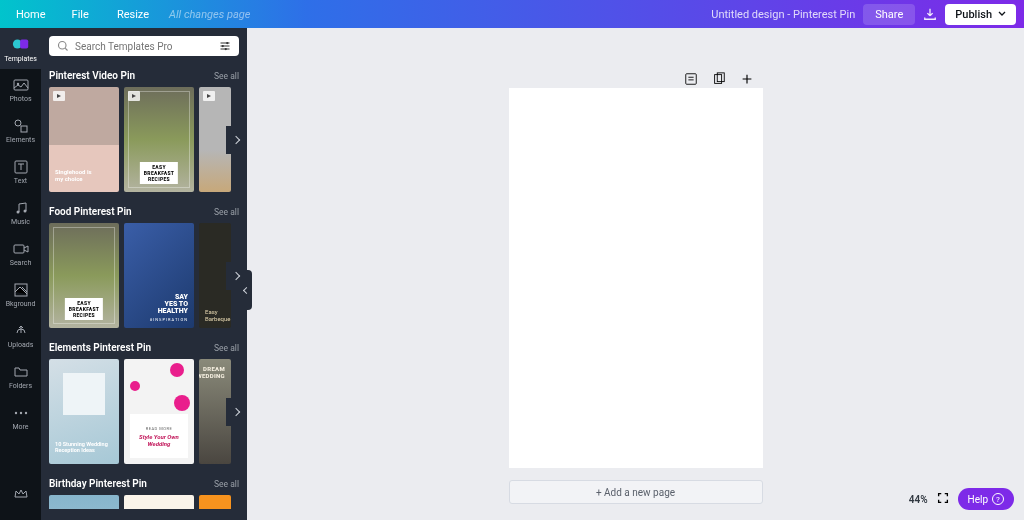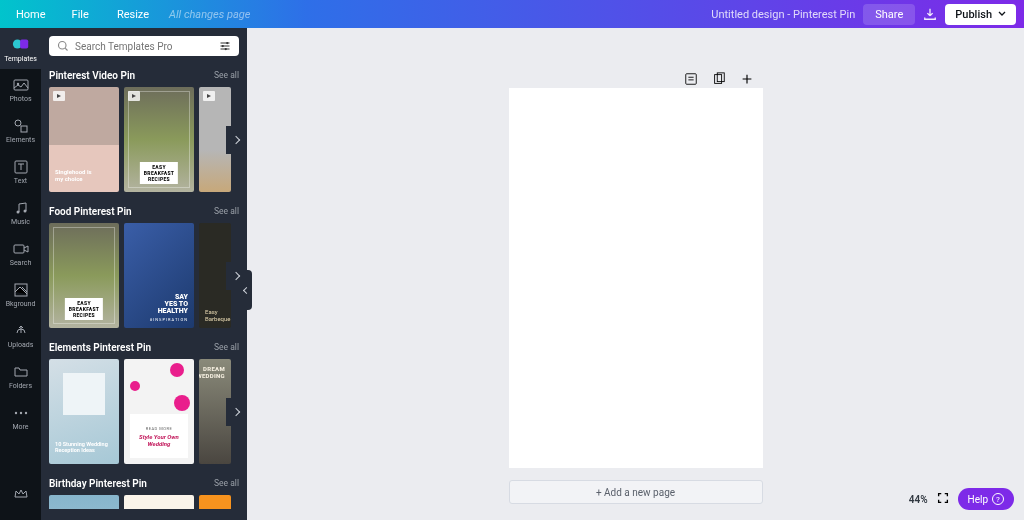--- a/index.html
+++ b/index.html
@@ -26,21 +26,21 @@
   .rail .crown svg{ width:16px; height:16px;}
   .rail .logo svg{ width:18px; height:18px;}
 
   
   .panel { position:absolute; top:28px; left:41px; width:206px; height:492px; background:#252c39; color:#fff; display:flex; flex-direction:column; overflow:hidden; }
   .search-wrap { padding:8px 8px 0 8px; }
   .search { background:#fff; border-radius:4px; height:20px; display:flex; align-items:center; padding:0 8px; }
   .search input { border:0; outline:0; flex:1; font-size:10px; color:#333; }
   .search svg { width:12px; height:12px; }
   .sections { flex:1; overflow-y:hidden; padding:0 8px; }
-  .sec-head { display:flex; justify-content:space-between; align-items:flex-start; margin-top:14px; margin-bottom:6px; }
+  .sec-head { display:flex; justify-content:space-between; align-items:flex-end; margin-top:14px; margin-bottom:6px; }
   .sec-head .t { font-size:10px; font-weight:600; }
   .sec-head .sa { font-size:8.5px; color:#9aa0a8; cursor:pointer; }
   .row { display:flex; gap:5px; position:relative; }
   .card { width:70px; height:105px; border-radius:2px; position:relative; overflow:hidden; cursor:pointer; flex-shrink:0; }
   .vid-badge { position:absolute; top:4px; left:4px; width:12px; height:10px; background:rgba(255,255,255,.8); border-radius:1px; display:flex; align-items:center; justify-content:center; }
   .vid-badge::after{ content:''; border-left:4px solid #444; border-top:2.5px solid transparent; border-bottom:2.5px solid transparent; }
   .row .next { position:absolute; right:-7px; top:50%; transform:translateY(-50%); width:20px; height:28px; background:#252c39; display:flex; align-items:center; justify-content:center; cursor:pointer; }
   .row .next::after{ content:''; width:5px; height:5px; border-right:1.5px solid #cfd3da; border-top:1.5px solid #cfd3da; transform:rotate(45deg);}
   .collapse { position:absolute; top:270px; left:241px; width:11px; height:40px; background:#252c39; border-radius:0 4px 4px 0; display:flex; align-items:center; justify-content:center; cursor:pointer; z-index:5;}
   .collapse::after{ content:''; width:4px; height:4px; border-left:1.5px solid #cfd3da; border-bottom:1.5px solid #cfd3da; transform:rotate(45deg);}

